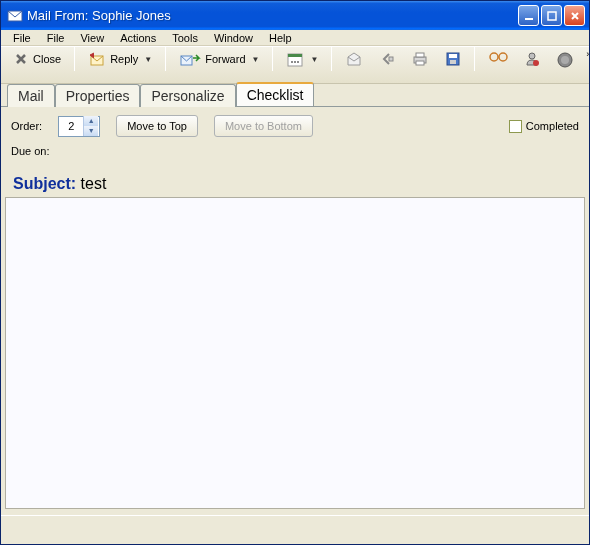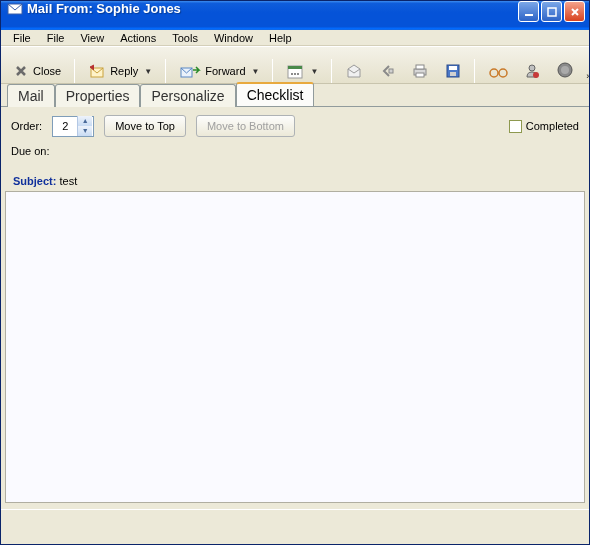--- a/index.html
+++ b/index.html
@@ -9,25 +9,25 @@
   background: #ece9d8;
   width: 590px;
   height: 545px;
   overflow: hidden;
   border: 1px solid #0A246A;
 }
 .titlebar {
   height: 29px;
   background: linear-gradient(to bottom, #3c8cf0 0%, #0f5ddb 8%, #0553d8 40%, #0553d8 88%, #026afe 95%, #1468e0 100%);
   display: flex;
-  align-items: flex-start;
+  align-items: center;
   padding: 0 4px 0 6px;
   color: white;
   font-size: 13px;
-  font-weight: bold;
+  font-weight: normal;
 }
 .titlebar .title-icon {
   width: 16px; height: 16px; margin-right: 4px;
   display: flex; align-items: center; justify-content: center;
 }
 .titlebar .title-text { flex: 1; text-shadow: 1px 1px 1px rgba(0,0,0,0.3); }
 .winbtns { display: flex; gap: 2px; }
 .winbtn {
   width: 21px; height: 21px;
   border: 1px solid #fff;
@@ -48,21 +48,21 @@
   padding: 0 4px;
   border-bottom: 1px solid #d4cfb9;
 }
 .menubar .menu-item { padding: 2px 8px; cursor: default; }
 .toolbar {
   height: 38px;
   background: linear-gradient(to bottom, #f4f2e8, #e5e1cc);
   border-top: 1px solid #fff;
   border-bottom: 1px solid #c8c4ad;
   display: flex;
-  align-items: flex-end;
+  align-items: flex-start;
   padding: 0 6px;
   gap: 4px;
 }
 .tbtn {
   display: flex; align-items: center; gap: 4px;
   padding: 3px 5px;
   cursor: default;
   border: 1px solid transparent;
   border-radius: 3px;
 }
@@ -93,21 +93,21 @@
   background: #fcfcfa;
   border-top: 2px solid #e8a93d;
   z-index: 2;
   top: 0;
 }
 .panel {
   background: #ece9d8;
   border-top: 1px solid #919b9c;
   padding: 8px 10px 10px 10px;
 }
-.row1 { display: flex; align-items: center; gap: 10px; }
+.row1 { display: flex; align-items: center; gap: 16px; }
 .label { font-size: 11px; }
 .spinner {
   display: flex; align-items: center;
   border: 1px solid #7f9db9;
   background: white;
   height: 21px;
   width: 42px;
 }
 .spinner input {
   border: none; width: 24px; text-align: center; font-size: 11px; outline: none;
@@ -137,21 +137,21 @@
   background: #fff;
   height: 21px; width: 228px;
   padding-left: 3px;
 }
 .dateinput .inner-chk { width: 12px; height: 12px; border: 1px solid #888; margin-right: 4px; }
 .dateinput .ph { color: #9a9a9a; font-size: 11px; flex: 1; }
 .dateinput .cal { width: 18px; height: 16px; margin-right: 2px; }
 .subject-bar {
   background: #ece9d8;
   padding: 4px 12px;
-  font-size: 11px;
+  font-size: 16px;
   margin-top: 4px;
 }
 .subject-bar .slabel { color: #10309c; font-weight: bold; }
 .content {
   margin: 0 4px;
   border: 1px solid #b0aea1;
   background: #fafaff;
   height: 312px;
 }
 .statusbar {

